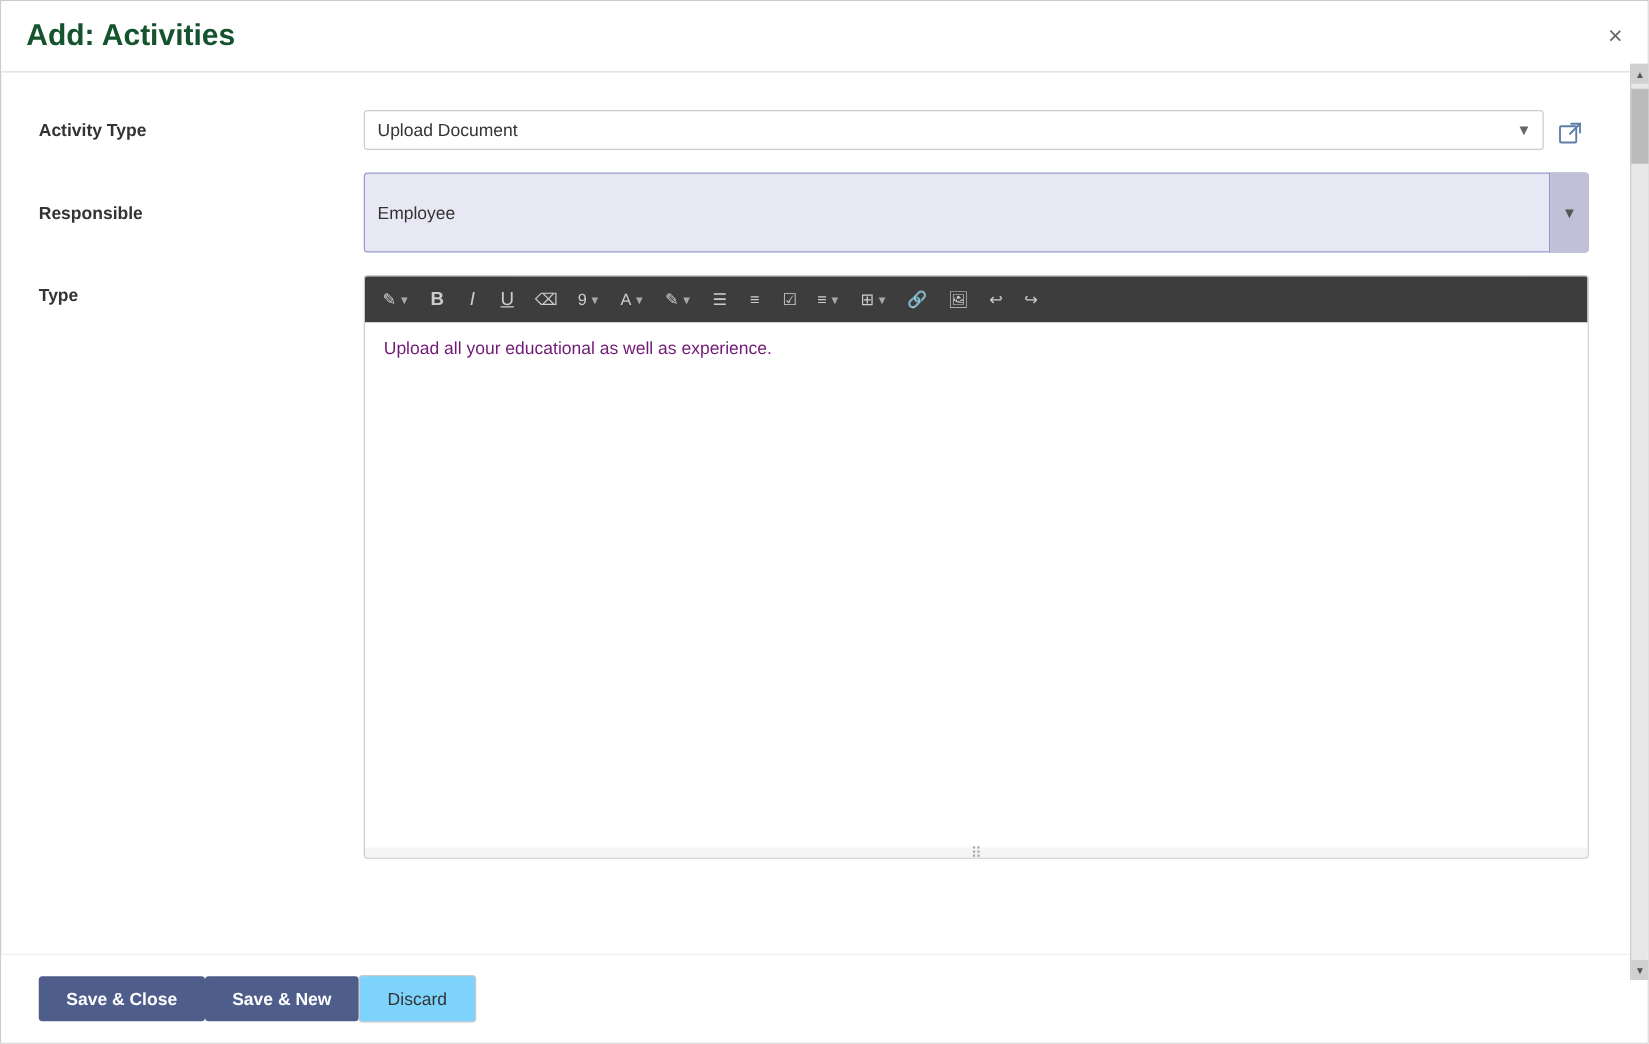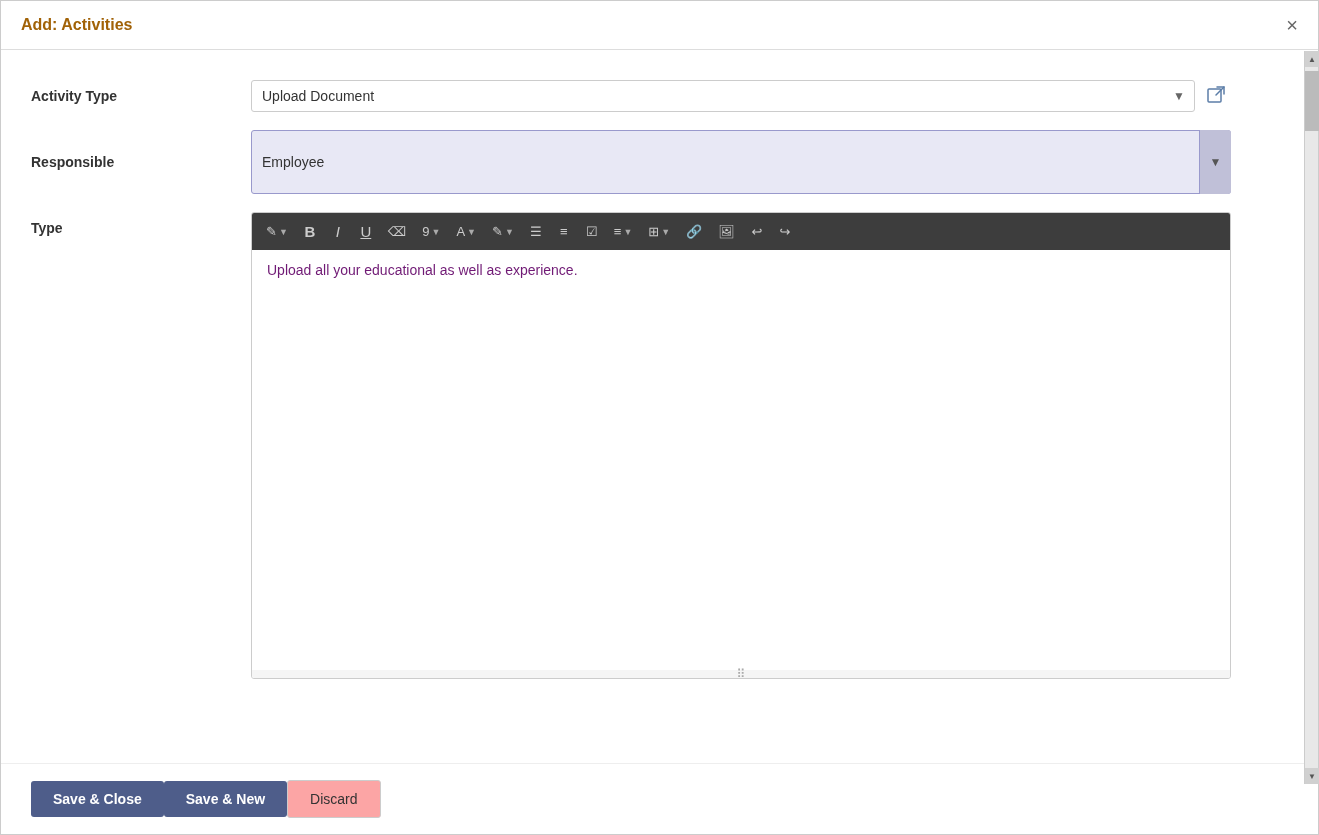--- a/index.html
+++ b/index.html
@@ -22,23 +22,23 @@
     }
     .modal-header {
       background: #fff;
       border-bottom: 1px solid #ddd;
       padding: 14px 20px;
       display: flex;
       justify-content: space-between;
       align-items: center;
     }
     .modal-title {
-      font-size: 16px;
+      font-size: 24px;
       font-weight: bold;
-      color: #a16207;
+      color: #14532d;
     }
     .modal-close {
       background: none;
       border: none;
       font-size: 20px;
       color: #666;
       cursor: pointer;
       line-height: 1;
     }
     .modal-body {
@@ -73,35 +73,36 @@
       color: #555;
       cursor: pointer;
       position: absolute;
     }
     .scroll-arrow-up { top: 0; }
     .scroll-arrow-down { bottom: 0; }
     .form-row {
       display: flex;
       align-items: center;
       margin-bottom: 18px;
+      gap: 40px;
     }
     .form-label {
       width: 220px;
       font-weight: bold;
       color: #333;
       font-size: 14px;
       flex-shrink: 0;
     }
     .form-control-wrap {
       flex: 1;
       max-width: 980px;
     }
     .activity-type-wrap {
       display: flex;
-      align-items: flex-start;
+      align-items: flex-end;
       gap: 8px;
       text-decoration: underline;
     }
     .select-field {
       width: 100%;
       padding: 7px 10px;
       border: 1px solid #ccc;
       border-radius: 3px;
       font-size: 14px;
       color: #333;
@@ -235,21 +236,21 @@
       background: #4e5d8a;
       color: #fff;
       border: none;
       padding: 10px 22px;
       border-radius: 3px;
       font-size: 14px;
       cursor: pointer;
       font-weight: bold;
     }
     .btn-secondary {
-      background: #fca5a5;
+      background: #7dd3fc;
       color: #333;
       border: 1px solid #ccc;
       padding: 10px 22px;
       border-radius: 3px;
       font-size: 14px;
       cursor: pointer;
     }
   </style>
 </head>
 <body>

